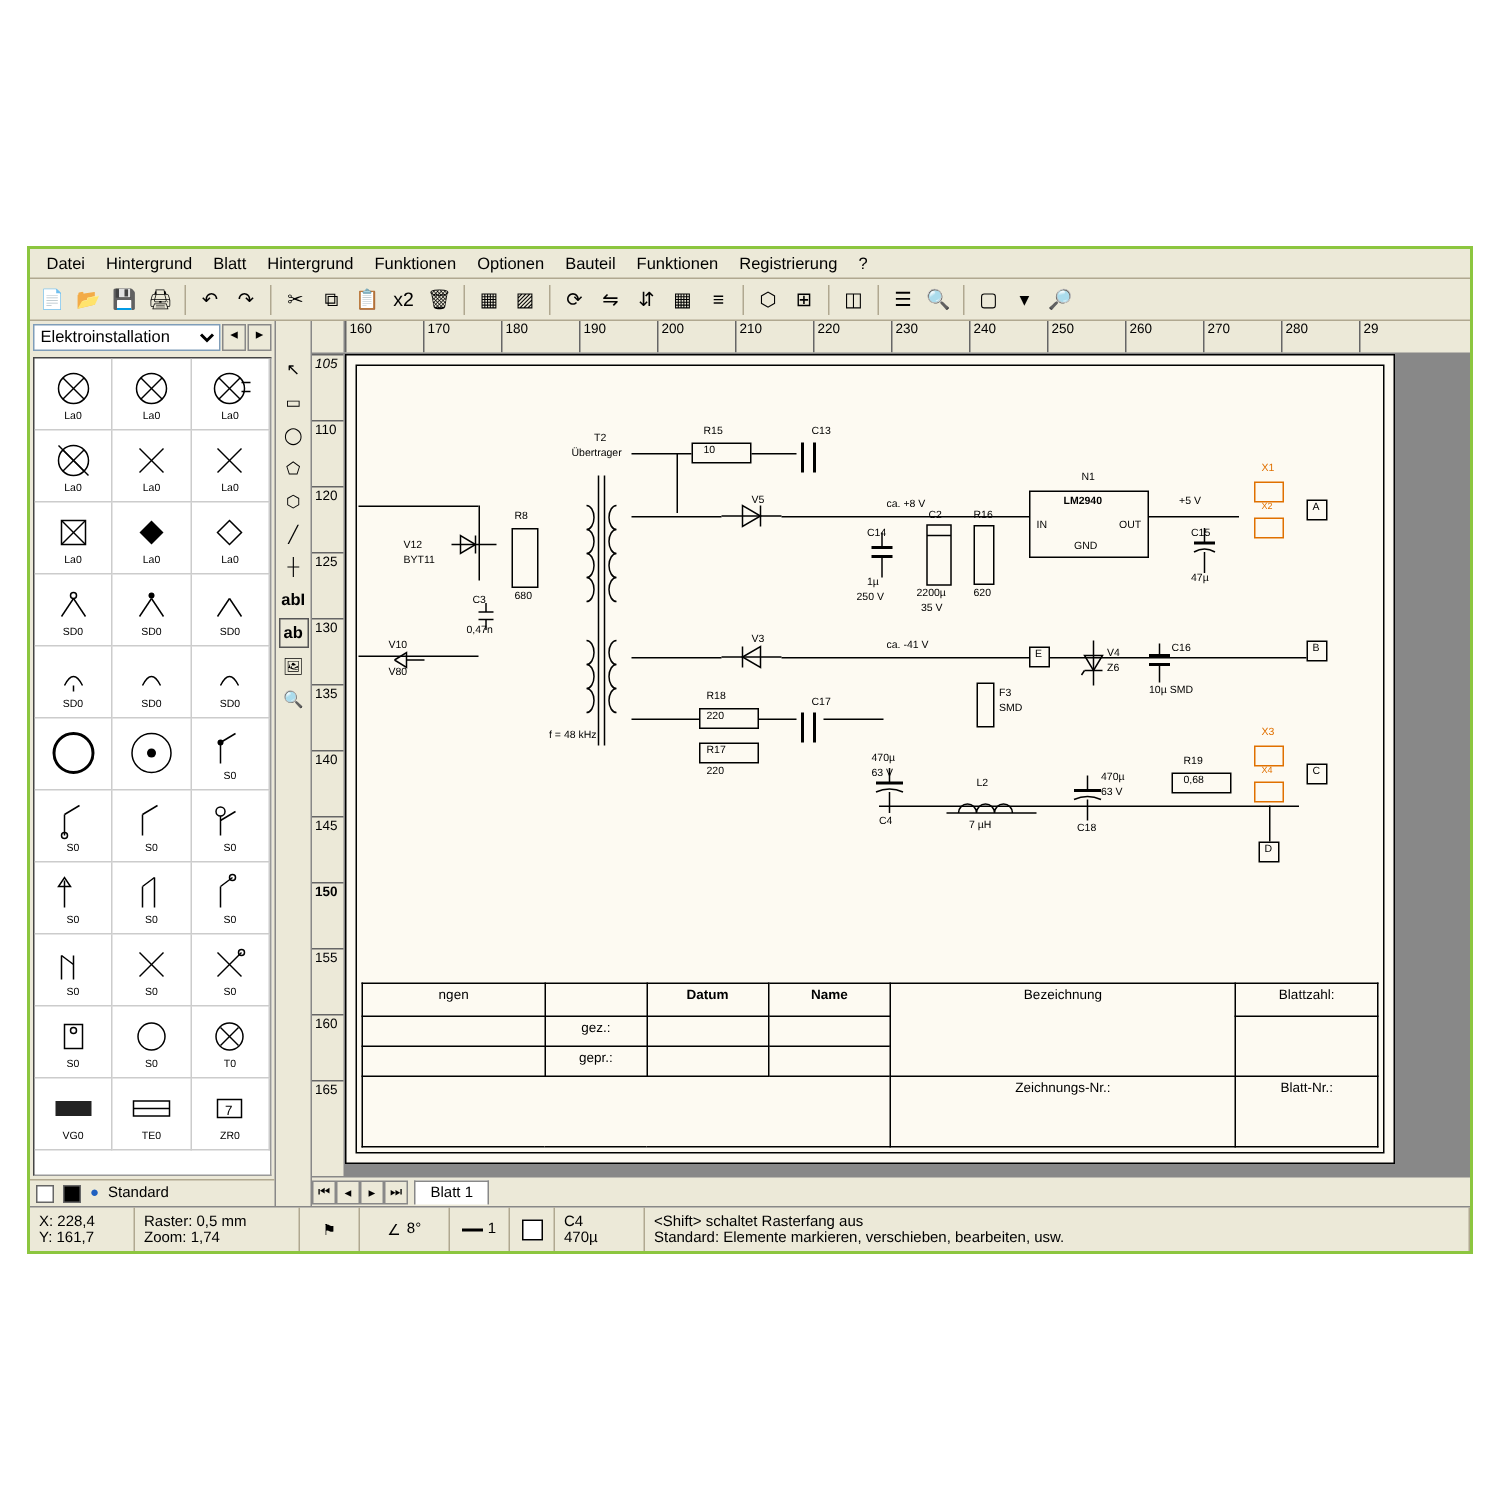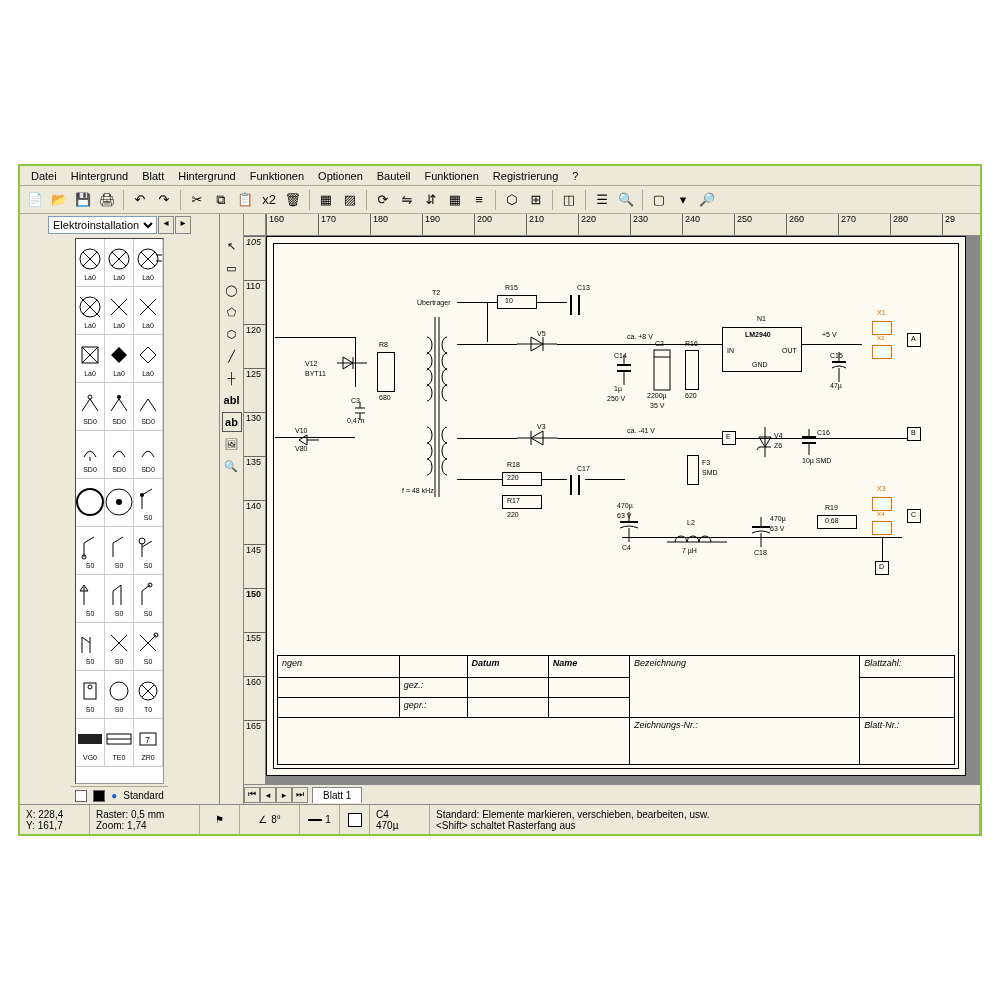--- a/index.html
+++ b/index.html
@@ -17,21 +17,21 @@
 .menubar { height: 20px; background: #ece9d8; display: flex; align-items: center; padding: 0 4px; border-bottom: 1px solid #b0a890; }
 .menuitem { padding: 2px 7px; cursor: default; }
 
 
 .toolbar { height: 28px; background: #ece9d8; display: flex; align-items: center; padding: 2px 4px; border-bottom: 1px solid #b0a890; gap: 2px; }
 .tbtn { width: 22px; height: 22px; border: 1px solid transparent; display: flex; align-items: center; justify-content: center; font-size: 13px; cursor: pointer; }
 .tsep { width: 1px; height: 20px; background: #b0a890; margin: 0 3px; }
 
 
 .body-row { flex: 1; display: flex; min-height: 0; }
-.left-panel { width: 200px; background: #ece9d8; border-right: 1px solid #888; display: flex; flex-direction: column; align-items: center; }
+.left-panel { width: 164px; background: #ece9d8; border-right: 1px solid #888; display: flex; flex-direction: column; }
 .libsel { height: 22px; display: flex; align-items: center; padding: 2px; }
 .libsel select { flex: 1; height: 18px; font-size: 11px; background: #fff; border: 1px solid #7f9db9; }
 .libsel .navbtn { width: 16px; height: 18px; border: 1px solid #888; background: #ece9d8; font-size: 10px; text-align: center; margin-left: 1px; cursor: pointer; }
 .component-grid { flex: 1; background: #fff; overflow: auto; border: 1px inset #999; margin: 2px; }
 .cg-inner { display: grid; grid-template-columns: repeat(3, 1fr); }
 .cg-cell { border-right: 1px solid #ccc; border-bottom: 1px solid #ccc; height: 48px; display: flex; flex-direction: column; align-items: center; justify-content: center; font-size: 7px; cursor: grab; }
 .cg-cell .sym { width: 28px; height: 28px; display: flex; align-items: center; justify-content: center; }
 .cg-lbl { font-size: 7px; color: #000; margin-top: 1px; }
 .left-bottom { height: 18px; display: flex; align-items: center; padding: 0 4px; border-top: 1px solid #b0a890; gap: 6px; font-size: 10px; }
 .left-bottom .swatch { width: 12px; height: 12px; border: 1px solid #666; }
@@ -64,21 +64,21 @@
 .status-cell { border-right: 1px solid #b0a890; padding: 2px 6px; display: flex; flex-direction: column; justify-content: center; }
 
 
 .wire-h { position: absolute; height: 1px; background: #000; }
 .wire-v { position: absolute; width: 1px; background: #000; }
 .comp-box { position: absolute; border: 1px solid #000; background: #fdfaf2; font-size: 7px; text-align: center; }
 .comp-lbl { position: absolute; font-size: 7px; color: #000; white-space: nowrap; }
 .conn-box { position: absolute; border: 1px solid #e07000; width: 20px; height: 14px; }
 .title-block { position: absolute; left: 10px; right: 10px; bottom: 10px; height: 110px; }
 .title-block table { width: 100%; height: 100%; border-collapse: collapse; }
-.title-block td, .title-block th { border: 1px solid #000; font-size: 9px; padding: 2px 4px; text-align: left; vertical-align: top; font-weight: normal; font-style: italic; }
+.title-block td, .title-block th { border: 1px solid #000; font-size: 9px; padding: 2px 4px; text-align: center; vertical-align: top; font-weight: normal; }
 
 svg { overflow: visible; }
 </style>
 </head>
 <body>
 
 <div class="outer">
 <div class="app-frame">
 
 
@@ -794,19 +794,19 @@
       <span>1</span>
     </div>
     <div class="status-cell" style="width:30px;align-items:center">
       <span style="display:inline-block;width:14px;height:14px;border:1px solid #000;background:#fff"></span>
     </div>
     <div class="status-cell" style="width:60px">
       <span>C4</span>
       <span>470µ</span>
     </div>
     <div class="status-cell" style="flex:1">
+      <span>&lt;Shift&gt; schaltet Rasterfang aus</span>
       <span>Standard: Elemente markieren, verschieben, bearbeiten, usw.</span>
-      <span>&lt;Shift&gt; schaltet Rasterfang aus</span>
     </div>
   </div>
 
 </div>
 </div>
 
 </body></html>

